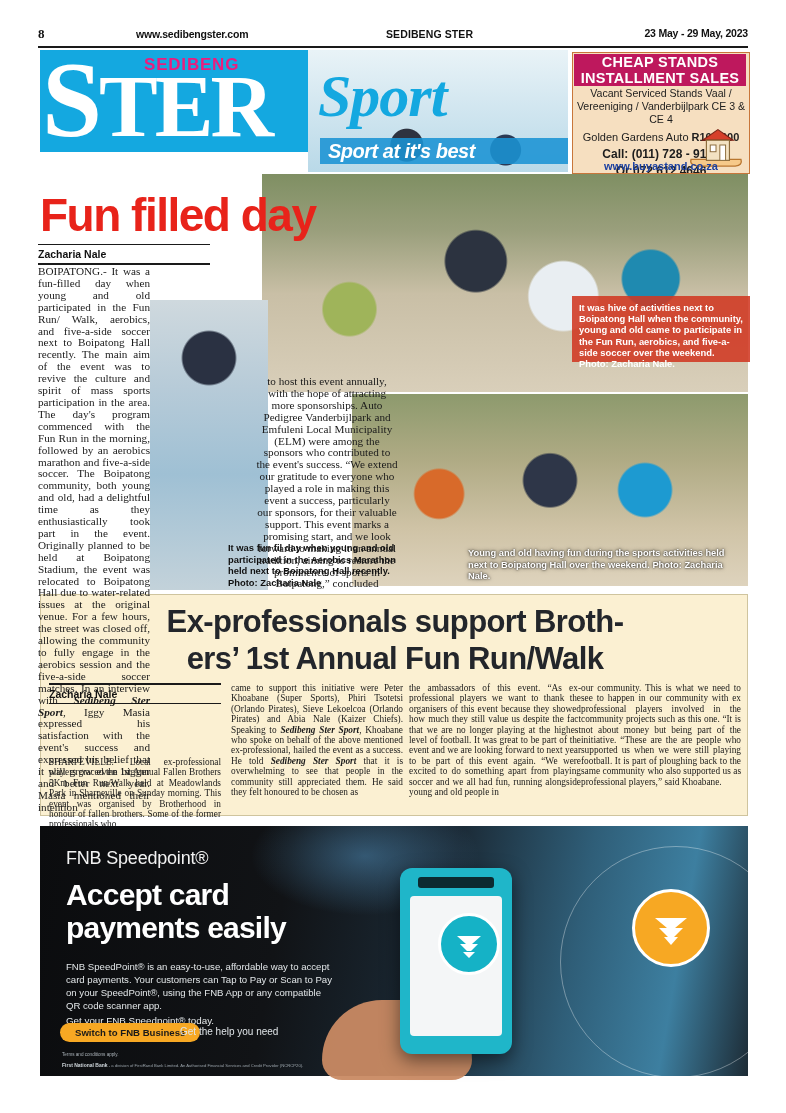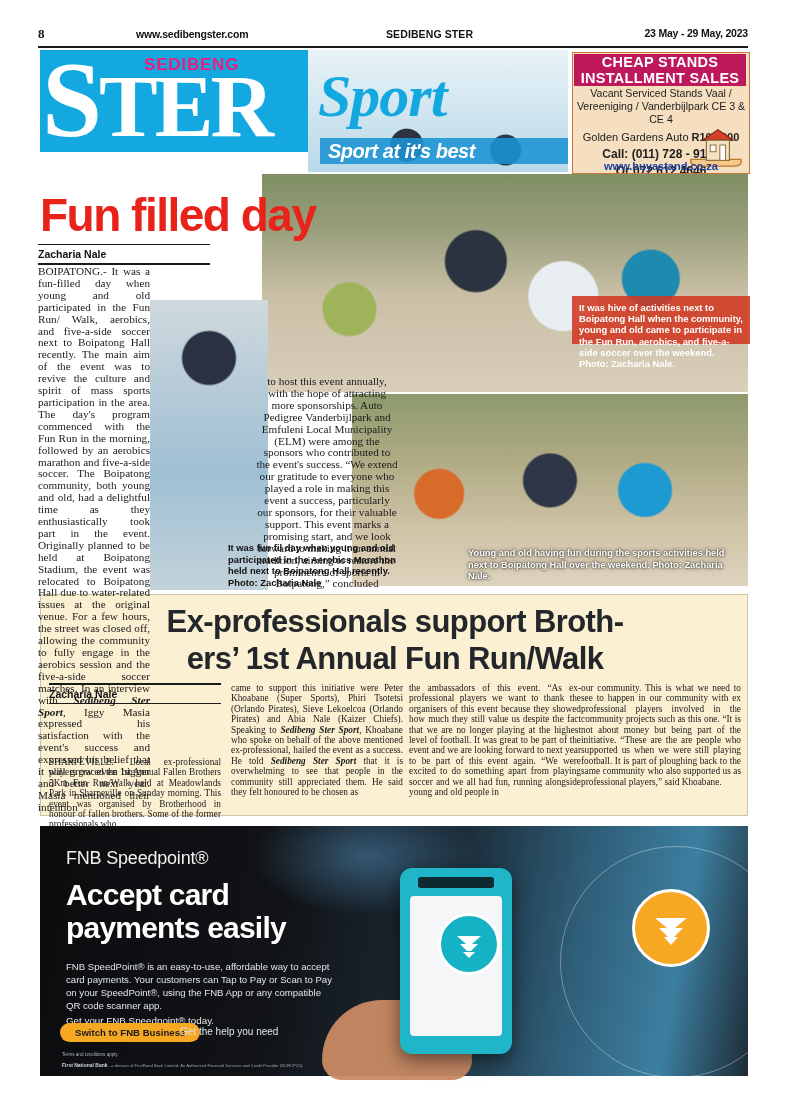--- a/index.html
+++ b/index.html
@@ -63,21 +63,21 @@
       radial-gradient(circle at 22% 52%, #d86a2a 0 24px, rgba(0,0,0,0) 26px),
       radial-gradient(circle at 50% 45%, #2e3648 0 26px, rgba(0,0,0,0) 28px),
       radial-gradient(circle at 74% 50%, #1d9ad1 0 26px, rgba(0,0,0,0) 28px),
       linear-gradient(180deg,#8d9a6d 0%,#b0ab85 35%,#cfc3a6 70%,#ded3bd 100%);}
   .photo-c{position:absolute;left:150px;top:300px;width:118px;height:290px;overflow:hidden;z-index:3;
     background:
       radial-gradient(circle at 50% 20%, #2a3142 0 26px, rgba(0,0,0,0) 28px),
       linear-gradient(180deg,#cfd9de 0%,#b7cbd8 30%,#9fc0d4 60%,#c3d2da 100%);}
 
   
-  .cap-red{position:absolute;left:572px;top:296px;width:178px;height:48px;background:rgba(208,56,34,.88);
+  .cap-red{position:absolute;left:572px;top:296px;width:178px;height:66px;background:rgba(208,56,34,.88);
     color:#fff;font:bold 9.4px "Liberation Sans",sans-serif;line-height:11.2px;padding:6px 7px 0 7px;box-sizing:border-box;z-index:7;}
   .cap-white{position:absolute;left:462px;top:544px;width:288px;height:42px;color:#fff;
     font:bold 9.3px "Liberation Sans",sans-serif;line-height:11.5px;padding:4px 6px 0 6px;box-sizing:border-box;z-index:7;
     text-shadow:0 0 2px rgba(0,0,0,.85),0 0 4px rgba(0,0,0,.6);}
   .cap-inline{position:absolute;left:228px;top:542px;width:170px;color:#111;
     font:bold 9.4px "Liberation Sans",sans-serif;line-height:11.6px;z-index:8;}
 
   
   .byline1{position:absolute;left:38px;top:244px;width:172px;z-index:6;}
   .byline1 .rtop{height:1.4px;background:#1a1a1a;}

